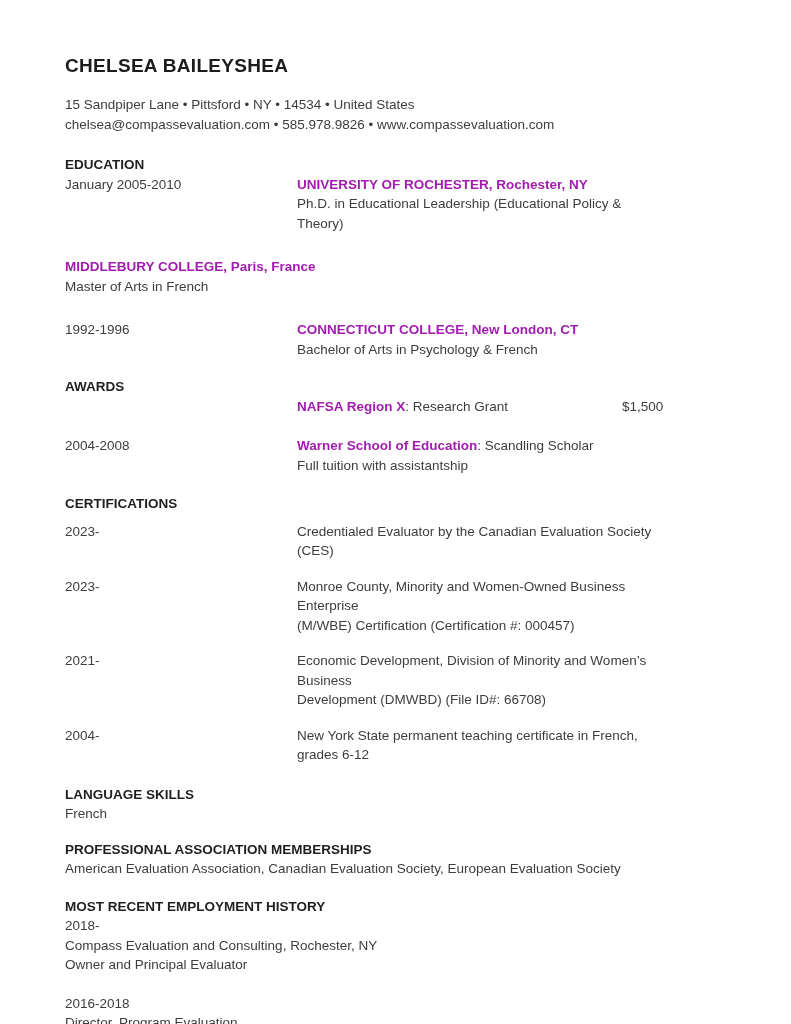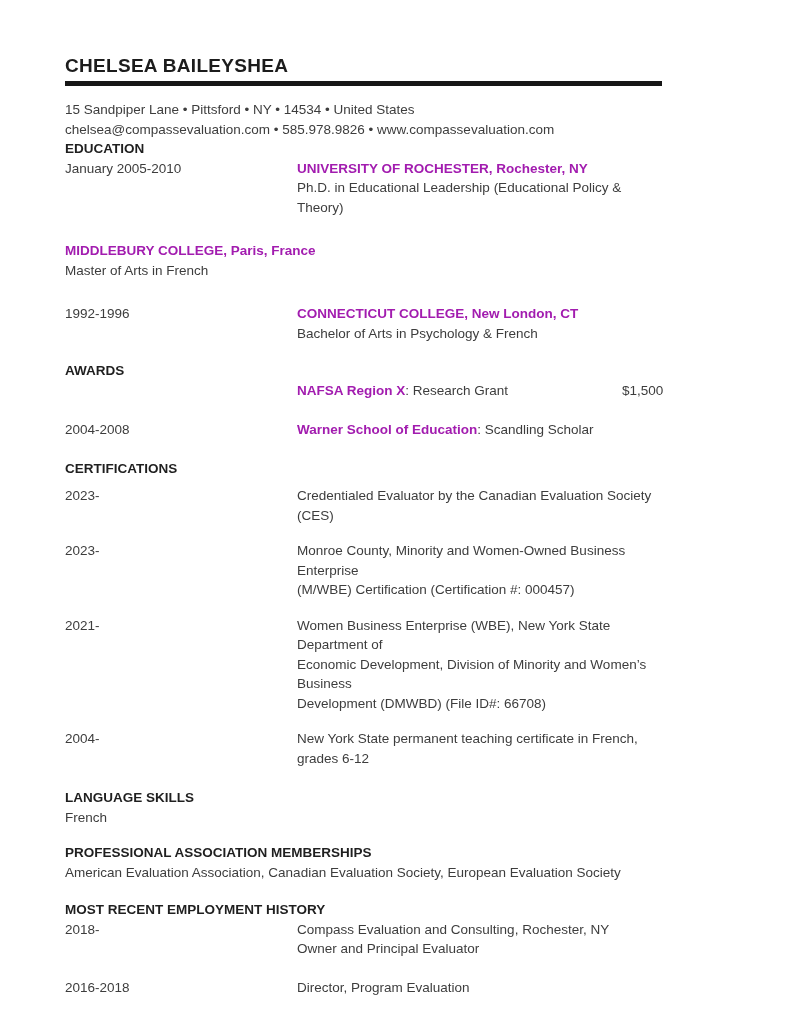--- a/index.html
+++ b/index.html
@@ -39,39 +39,39 @@
   .contact {
     margin-top: 14px;
   }
   .contact div { margin: 0; }
   .section-title {
     font-weight: 700;
     color: #1f1f1f;
     line-height: 19.5px;
   }
   .section { margin-top: 0; }
-  .mt-edu   { }
+  .mt-edu   { margin-top: 21px; }
   .mt-aw    { margin-top: 18px; }
   .mt-cert  { margin-top: 19px; }
   .mt-lang  { margin-top: 20px; }
   .mt-mem   { margin-top: 16px; }
   .mt-emp   { margin-top: 18px; }
   .row {
     display: flex;
     align-items: flex-start;
   }
   .row .date {
     width: 232px;
     flex-shrink: 0;
   }
   .row .body { flex: 1; min-width: 0; }
   .rows-edu .row { margin-bottom: 24px; }
   .rows-aw  .row { margin-bottom: 20px; }
   .rows-cert .row { margin-bottom: 16px; margin-top: 8px; }
-  .rows-emp .row { margin-bottom: 19px; }
+  .rows-emp .row { margin-bottom: 19px; flex-direction: column; }
   .rows-edu .row:last-child,
   .rows-aw  .row:last-child,
   .rows-cert .row:last-child,
   .rows-emp .row:last-child { margin-bottom: 0; }
   .b {
     font-weight: 700;
     color: #a21caf;
   }
   .award-line {
     display: flex;
@@ -134,20 +134,21 @@
           </div>
         </div>
       </div>
       <div class="row">
         <div class="date">2004-2008</div>
         <div class="body">
           <div class="award-line">
             <div class="award-text"><span class="b">Warner School of Education</span><span>: Scandling Scholar</span></div>
             <div class="amount"></div>
           </div>
+          <div>Full tuition with assistantship</div>
         </div>
       </div>
     </div>
   </div>
 
   <div class="section mt-cert">
     <div class="section-title">CERTIFICATIONS</div>
     <div class="rows-cert">
       <div class="row">
         <div class="date">2023-</div>
@@ -158,21 +159,20 @@
       <div class="row">
         <div class="date">2023-</div>
         <div class="body">
           <div>Monroe County, Minority and Women-Owned Business Enterprise</div>
           <div>(M/WBE) Certification (Certification #: 000457)</div>
         </div>
       </div>
       <div class="row">
         <div class="date">2021-</div>
         <div class="body">
-          <div>Women Business Enterprise (WBE), New York State Department of</div>
           <div>Economic Development, Division of Minority and Women’s Business</div>
           <div>Development (DMWBD) (File ID#: 66708)</div>
         </div>
       </div>
       <div class="row">
         <div class="date">2004-</div>
         <div class="body">
           <div>New York State permanent teaching certificate in French, grades 6-12</div>
         </div>
       </div>

